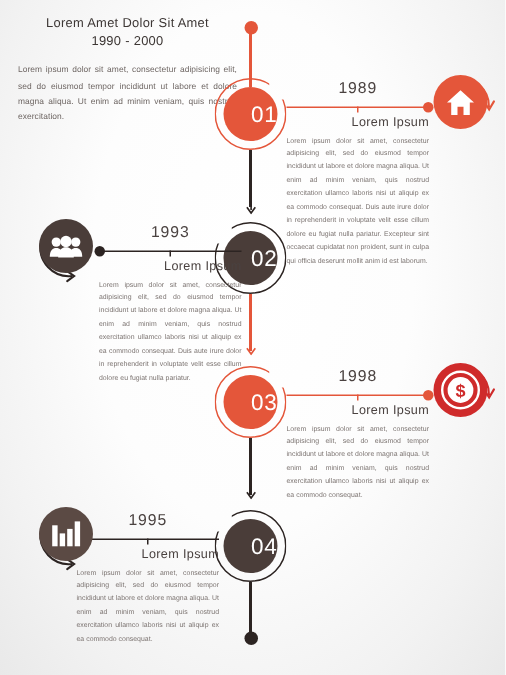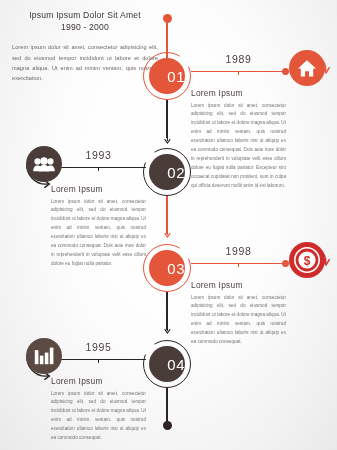--- a/index.html
+++ b/index.html
@@ -79,22 +79,22 @@
   .connector .tick {
     position: absolute; top: 4px; width: 1.4px; height: 4px;
     left: 50%; margin-left: -.7px;
   }
   .connector .cdot {
     position: absolute; top: 1.2px; width: 7px; height: 7px; border-radius: 50%;
   }
   .bar.red, .tick.red, .cdot.red { background: #e4563a; }
   .bar.dark, .tick.dark, .cdot.dark { background: #2c2422; }
   .entry-title {
-    font-size: 8.4px; color: #4a4240; text-align: left;
-    letter-spacing: .25px; margin-top: 12px; margin-bottom: 4px;
+    font-size: 8.4px; color: #4a4240; text-align: right;
+    letter-spacing: .25px; margin-top: 0; margin-bottom: 4px;
   }
   .entry-body {
     font-size: 4.6px; color: #7b7370; text-align: justify;
     line-height: 1.95; letter-spacing: .02px;
   }
 
   
   .badge { position: absolute; width: 46px; height: 46px; }
   .badge .circ {
     position: absolute; left: 3px; top: 3px; width: 36px; height: 36px;
@@ -106,21 +106,21 @@
   .badge.c-brown  .circ { background: #5b4a44; }
   .badge svg { display: block; overflow: visible; }
   .arc { position: absolute; inset: 0; pointer-events: none; }
 </style>
 </head>
 <body>
 
 <div id="page">
 
   <div class="hdr">
-    <div class="hdr-title">Ipsum Ipsum Dolor Sit Amet</div>
+    <div class="hdr-title">Lorem Amet Dolor Sit Amet</div>
     <div class="hdr-sub">1990 - 2000</div>
     <div class="hdr-body">Lorem ipsum dolor sit amet, consectetur adipisicing elit, sed do eiusmod tempor incididunt ut labore et dolore magna aliqua. Ut enim ad minim veniam, quis nostrud exercitation.</div>
   </div>
 
   <div class="spine">
 
     <div class="dot red" style="top:14px;"></div>
 
     <div class="seg red" style="top:18px; height:40px;"></div>
 
@@ -183,21 +183,21 @@
     </div>
   </div>
 
   <div class="node dark-node" style="top:148px;">
     <div class="ring cut-l"></div>
     <div class="disc">
       <span class="num">02</span>
     </div>
   </div>
 
-  <div class="entry" style="left:51px; top:150px; width:95px;">
+  <div class="entry" style="left:66px; top:150px; width:95px;">
     <div class="entry-year">1993</div>
     <div class="connector">
       <div class="bar dark"></div>
       <div class="tick dark"></div>
       <div class="cdot dark" style="left:-3px;"></div>
     </div>
     <div class="entry-title">Lorem Ipsum</div>
     <div class="entry-body">Lorem ipsum dolor sit amet, consectetur adipisicing elit, sed do eiusmod tempor incididunt ut labore et dolore magna aliqua. Ut enim ad minim veniam, quis nostrud exercitation ullamco laboris nisi ut aliquip ex ea commodo consequat. Duis aute irure dolor in reprehenderit in voluptate velit esse cillum dolore eu fugiat nulla pariatur.</div>
   </div>
 

